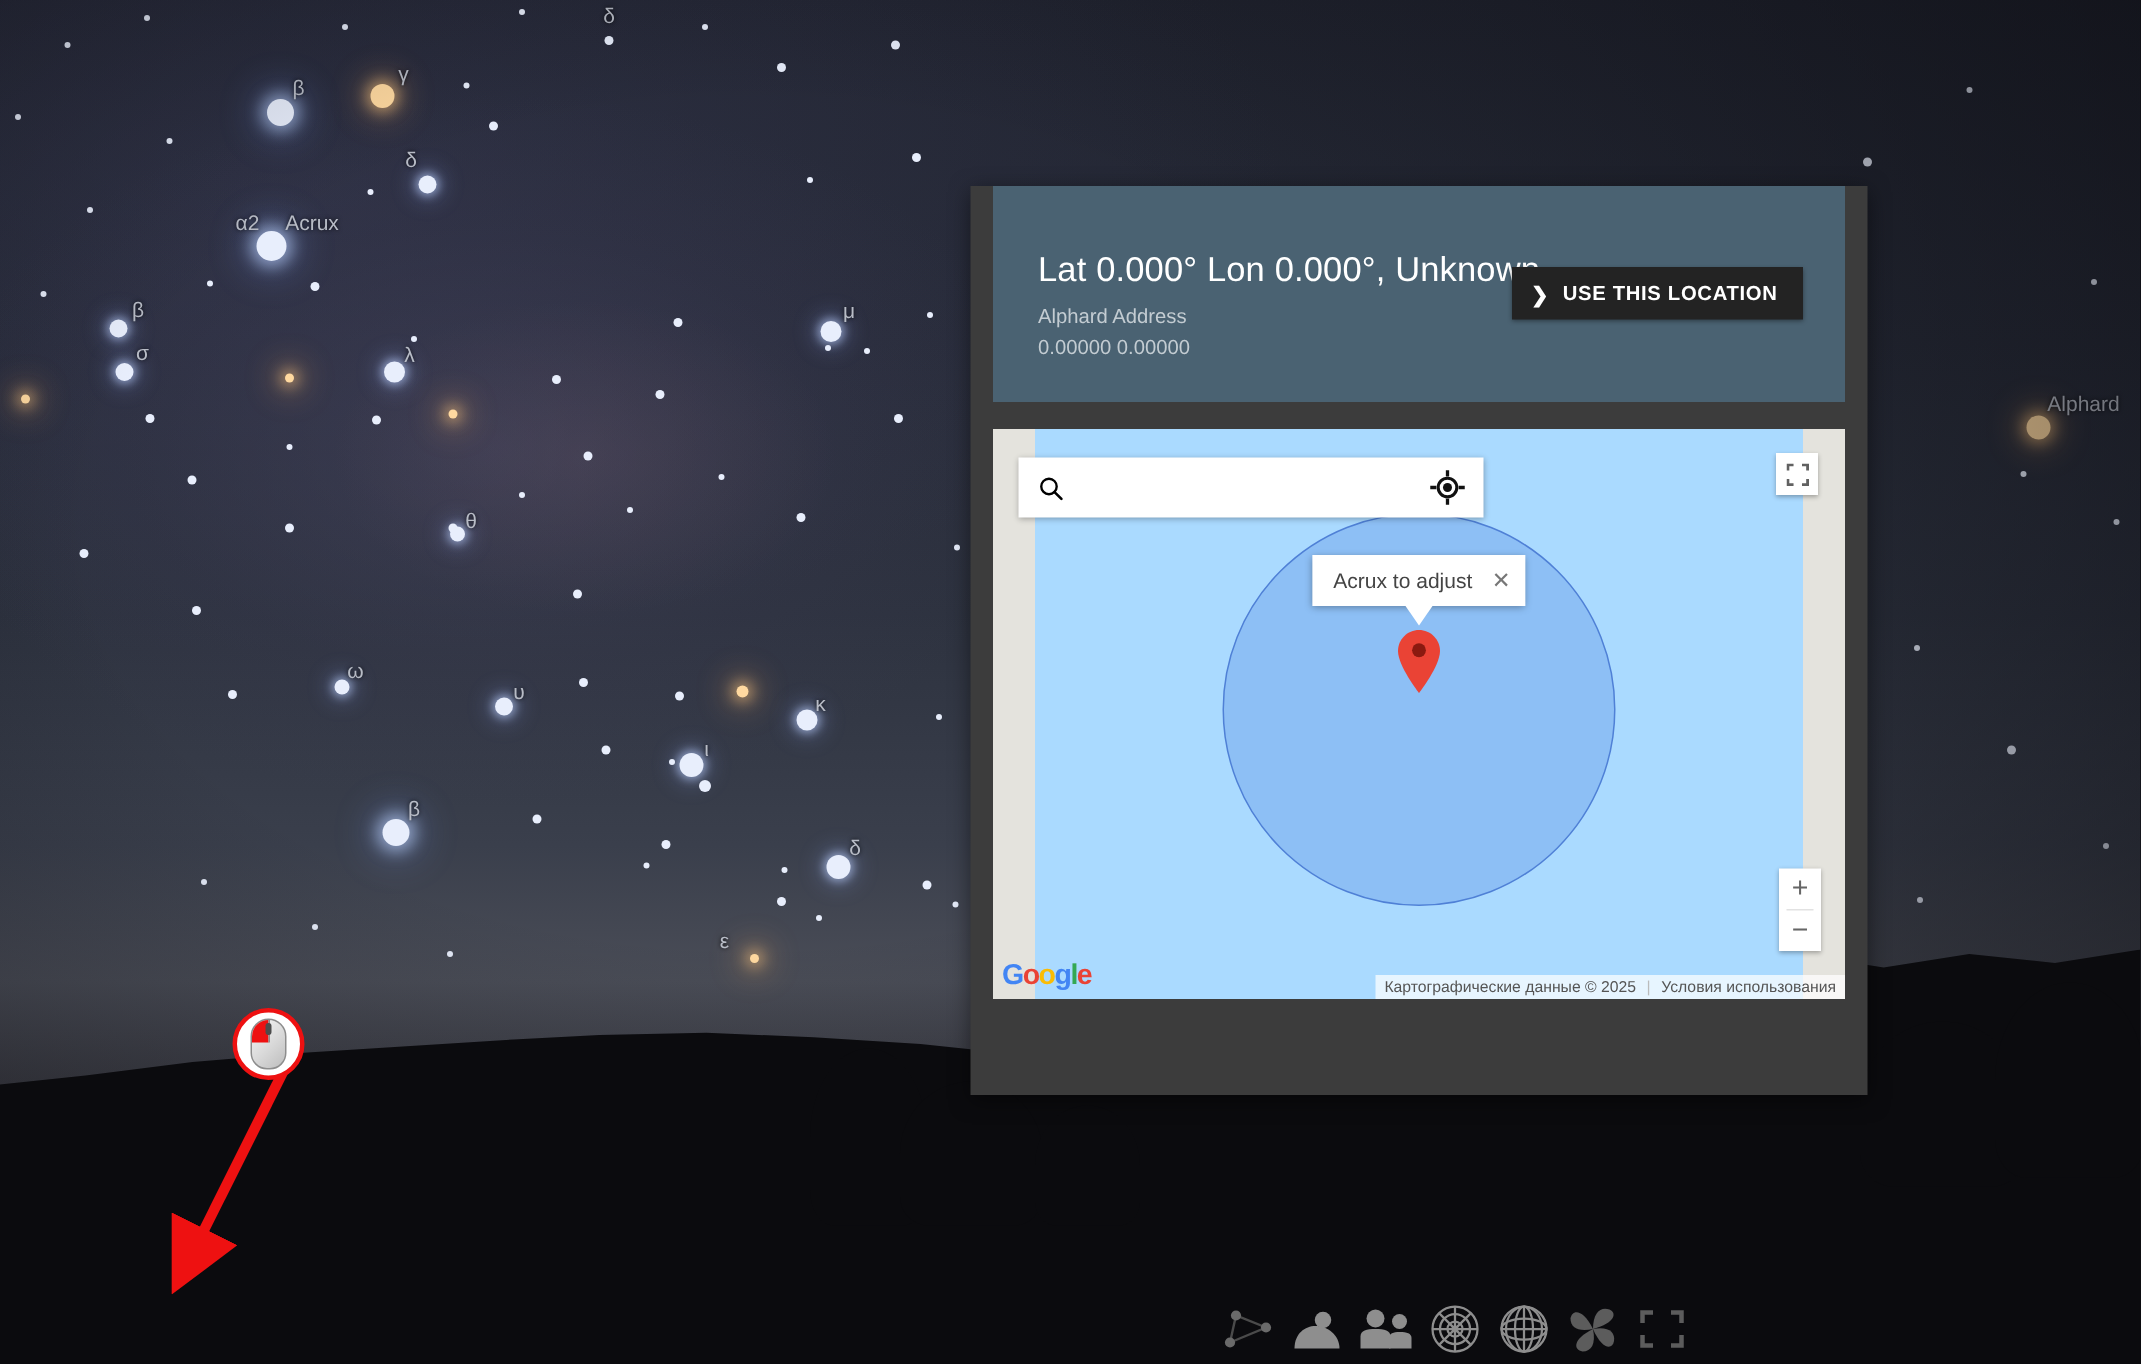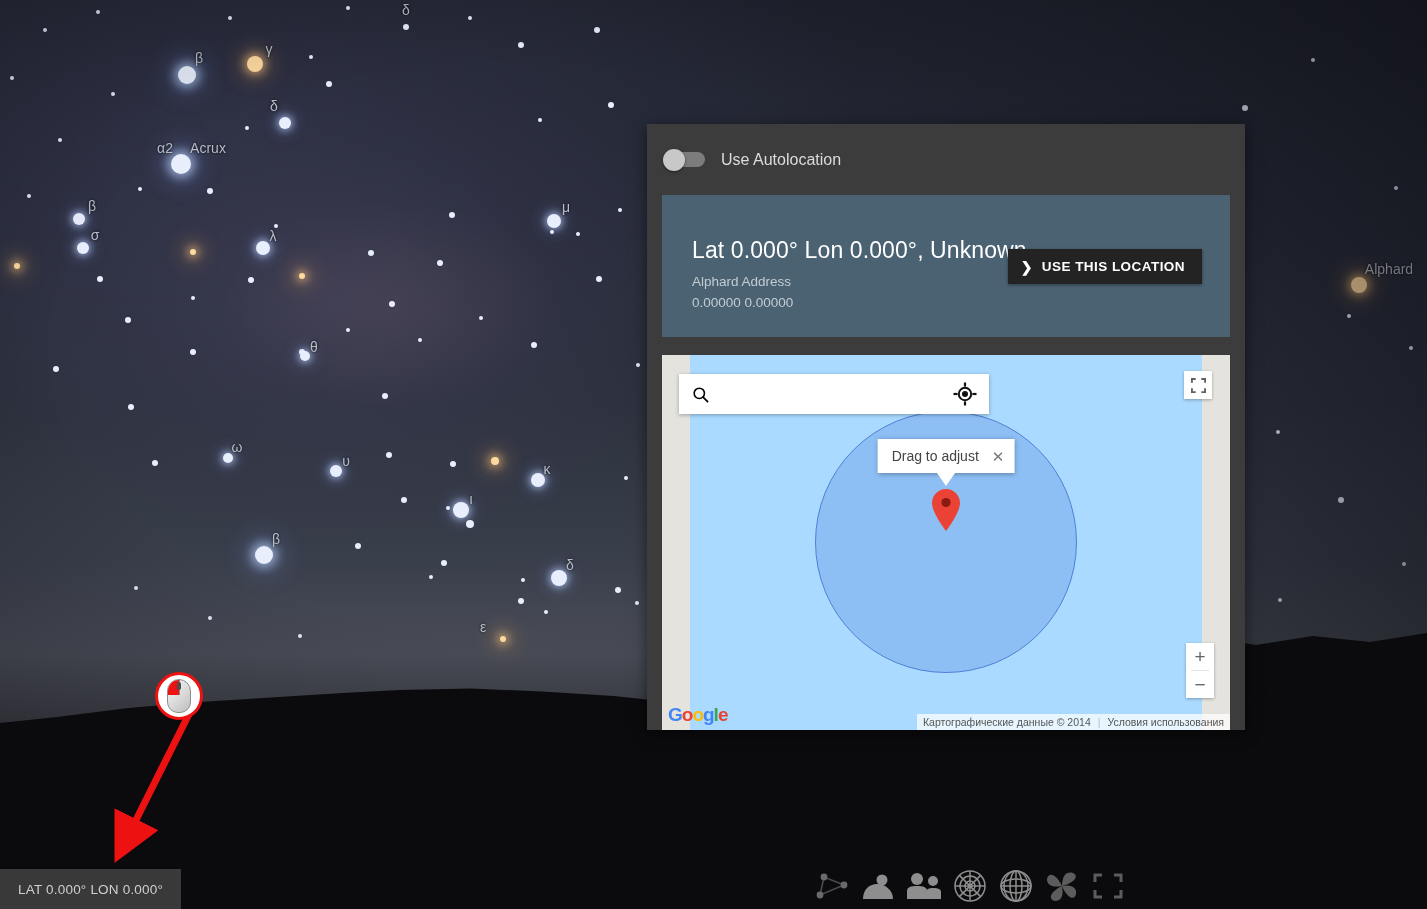--- a/index.html
+++ b/index.html
@@ -360,27 +360,20 @@
   <div class="mouse-annot">
     <div class="mouse-ring"></div>
     <div class="mouse-body"></div>
     <div class="mouse-lbtn"></div>
     <div class="mouse-split"></div>
     <div class="mouse-wheel"></div>
   </div>
 
   <div class="loc-panel">
 
-    <div class="loc-head">
-      <div class="switch">
-        <div class="switch-track"></div>
-        <div class="switch-knob"></div>
-      </div>
-      <span class="switch-label">Use Autolocation</span>
-    </div>
 
     <div class="loc-card">
       <div class="loc-title">Lat 0.000° Lon 0.000°, Unknown</div>
       <div class="loc-sub1">Alphard Address</div>
       <div class="loc-sub2">0.00000 0.00000</div>
       <button class="use-loc-btn">
         <span class="chev">❯</span>
         <span>USE THIS LOCATION</span>
       </button>
     </div>
@@ -407,51 +400,48 @@
         </svg>
       </div>
 
       <div class="map-expand">
         <svg width="15" height="15" viewBox="0 0 16 16">
           <path d="M1,5 L1,1 L5,1 M11,1 L15,1 L15,5 M15,11 L15,15 L11,15 M5,15 L1,15 L1,11" fill="none" stroke="#616161" stroke-width="2"></path>
         </svg>
       </div>
 
       <div class="tooltip">
-        <span class="tooltip-text">Drag to adjust</span>
+        <span class="tooltip-text">Acrux to adjust</span>
         <span class="tooltip-close">✕</span>
       </div>
       <div class="tooltip-tail"></div>
 
       <svg class="marker" width="32" height="44" viewBox="0 0 32 44">
         <path d="M16,1 C8.3,1 2,7.3 2,15 C2,25 16,43 16,43 C16,43 30,25 30,15 C30,7.3 23.7,1 16,1 z" fill="#ea4335"></path>
         <circle cx="16" cy="14.5" r="4.6" fill="#8b1a10"></circle>
       </svg>
 
       <div class="zoom-ctrl">
         <div class="zoom-btn">+</div>
         <div class="zoom-div"></div>
         <div class="zoom-btn">−</div>
       </div>
 
       <div class="gmaps-logo">
         <span class="gl-b1">G</span><span class="gl-r">o</span><span class="gl-y">o</span><span class="gl-b2">g</span><span class="gl-g">l</span><span class="gl-r2">e</span>
       </div>
 
       <div class="map-attrib">
-        <span>Картографические данные © 2014</span>
+        <span>Картографические данные © 2025</span>
         <span class="attrib-sep">|</span>
         <span>Условия использования</span>
       </div>
     </div>
   </div>
 
-  <div class="status-bar">
-    <span>LAT 0.000° LON 0.000°</span>
-  </div>
 
   <div class="toolbar">
     <div class="tb-btn">
       <svg width="34" height="30" viewBox="0 0 34 30">
         <polyline points="5,24 9,6 29,14 5,24" fill="none" stroke="#4a4a4a" stroke-width="1.6"></polyline>
         <circle cx="5" cy="24" r="3.4" fill="#6a6a6a"></circle>
         <circle cx="9" cy="6" r="3.4" fill="#6a6a6a"></circle>
         <circle cx="29" cy="14" r="3.4" fill="#6a6a6a"></circle>
       </svg>
     </div>

